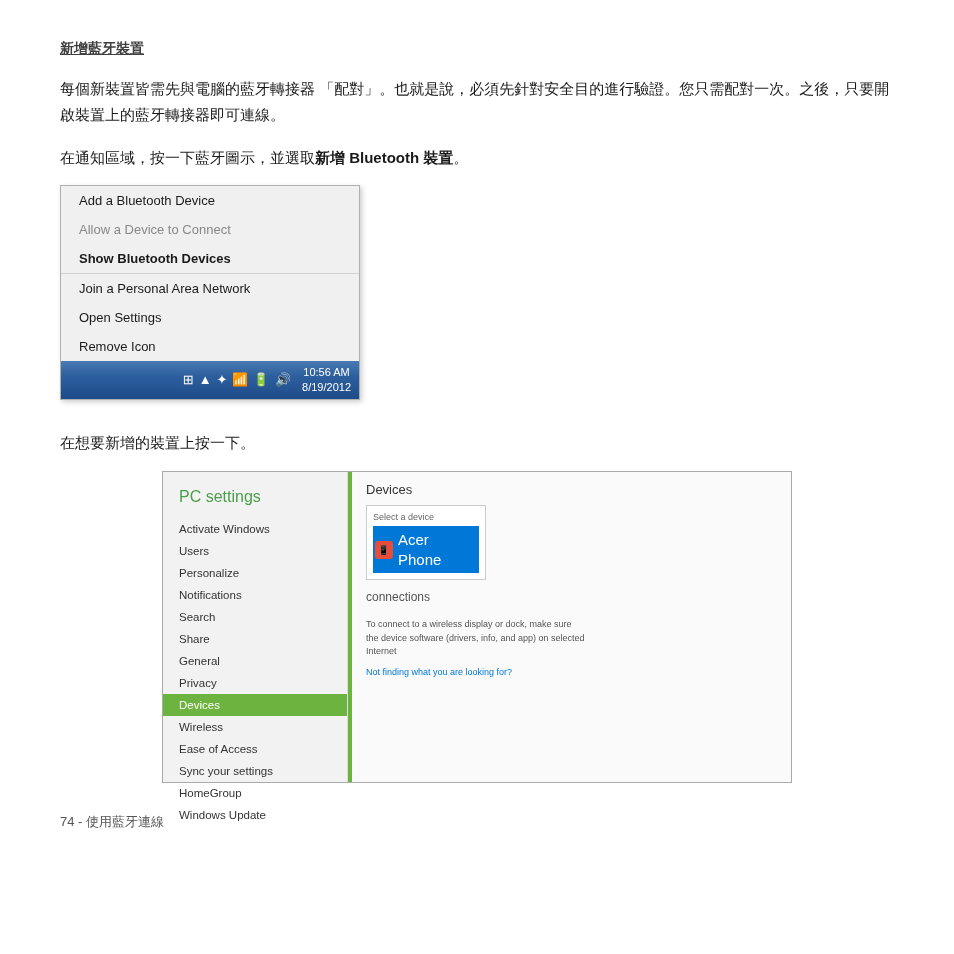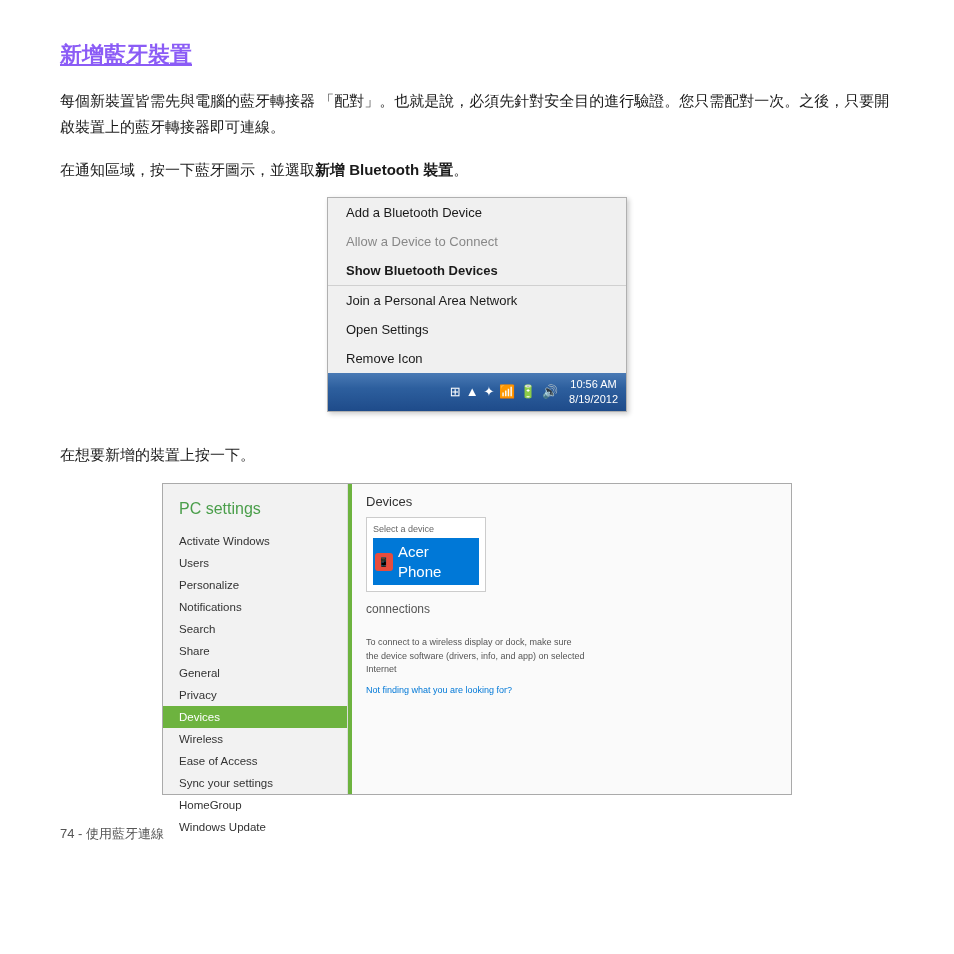--- a/index.html
+++ b/index.html
@@ -7,25 +7,25 @@
       background: #fff;
       font-family: "Microsoft JhengHei", "Microsoft YaHei", Arial, sans-serif;
       font-size: 15px;
       color: #1a1a1a;
       width: 954px;
       min-height: 954px;
       padding: 40px 60px 30px 60px;
     }
 
     h1.page-title {
-      font-size: 22px;
+      font-size: 14px;
       font-weight: bold;
       text-decoration: underline;
       margin-bottom: 18px;
-      color: #8b5cf6;
+      color: #404040;
     }
 
     .intro-text {
       font-size: 15px;
       line-height: 1.7;
       color: #1a1a1a;
       margin-bottom: 18px;
     }
 
     .instruction-line {
@@ -34,21 +34,21 @@
       margin-bottom: 14px;
     }
 
     .instruction-line strong {
       font-weight: bold;
     }
 
     
     .context-menu-wrapper {
       display: flex;
-      justify-content: center;
+      justify-content: flex-start;
       margin-bottom: 30px;
       margin-top: 11px;
     }
 
     .context-menu-box {
       border: 1px solid #b0b0b0;
       background: #f0f0f0;
       width: 300px;
       box-shadow: 2px 2px 5px rgba(0,0,0,0.2);
     }
@@ -207,21 +207,21 @@
       line-height: 1.3;
     }
 
     .connections-section {
       margin-top: 10px;
     }
 
     .connections-label {
       font-size: 12px;
       color: #555;
-      margin-bottom: 20px;
+      margin-bottom: 14px;
     }
 
     .connections-desc {
       font-size: 9px;
       color: #555;
       line-height: 1.5;
       max-width: 220px;
     }
 
     .not-finding-link {

